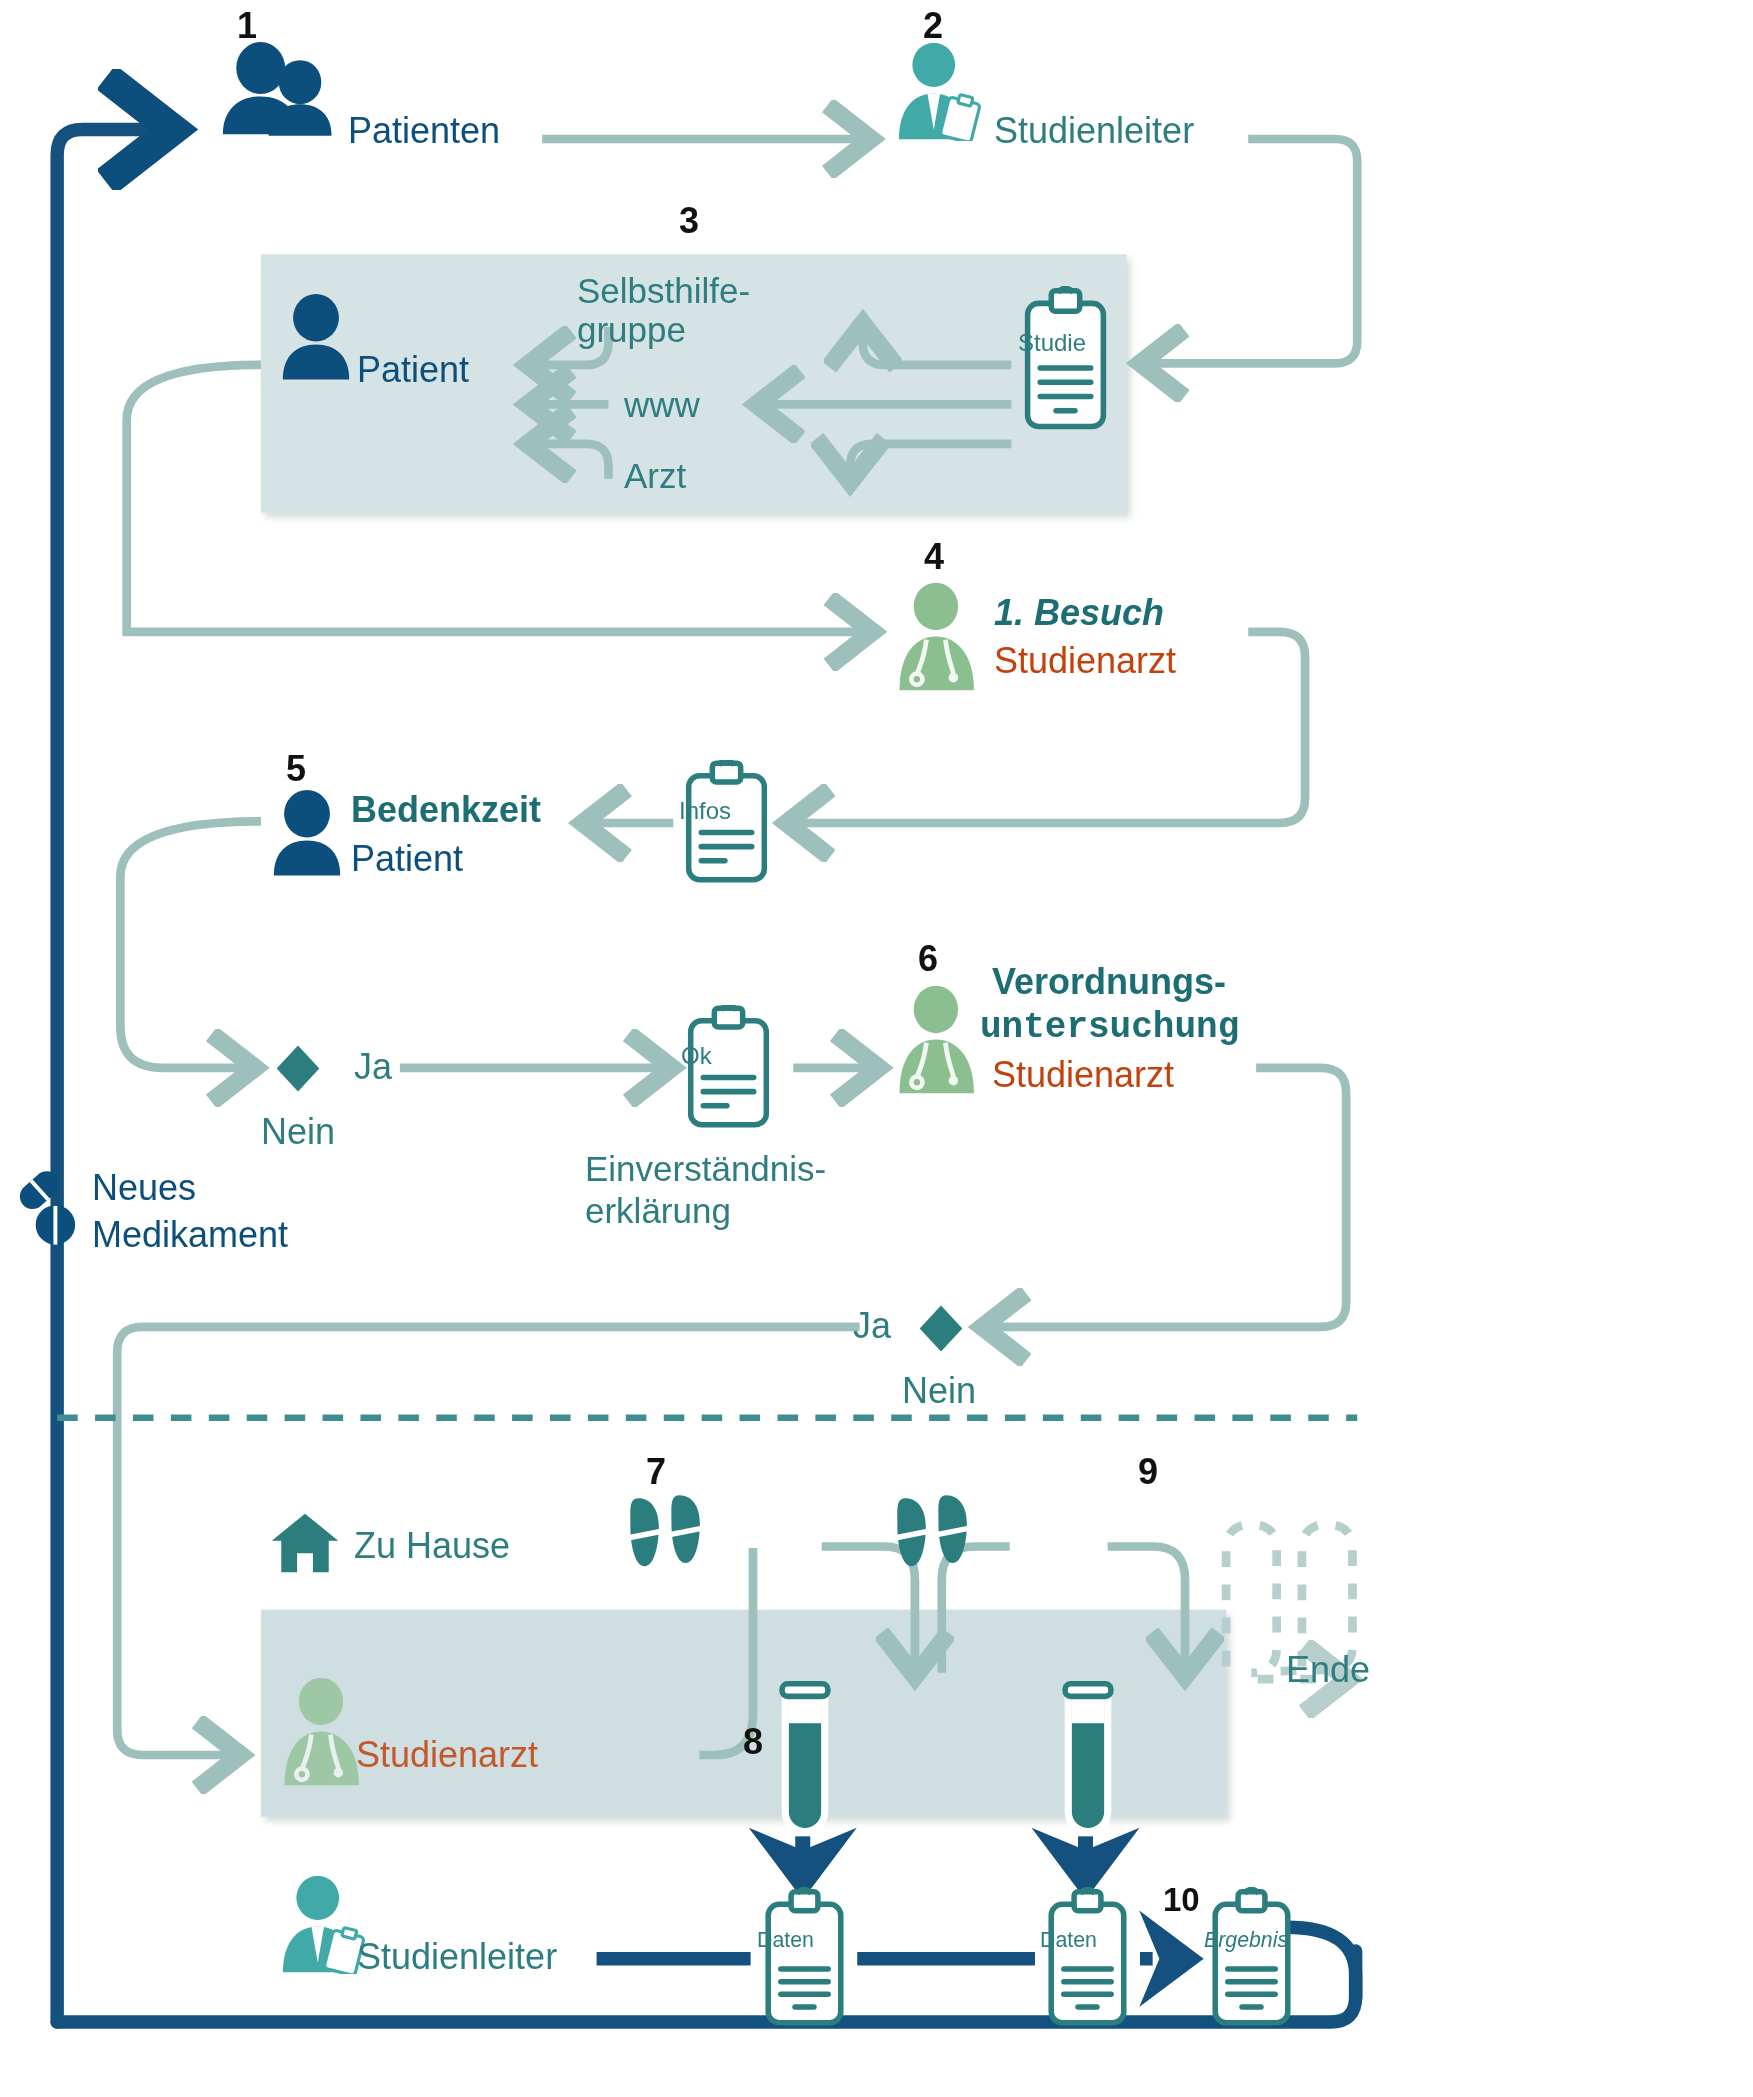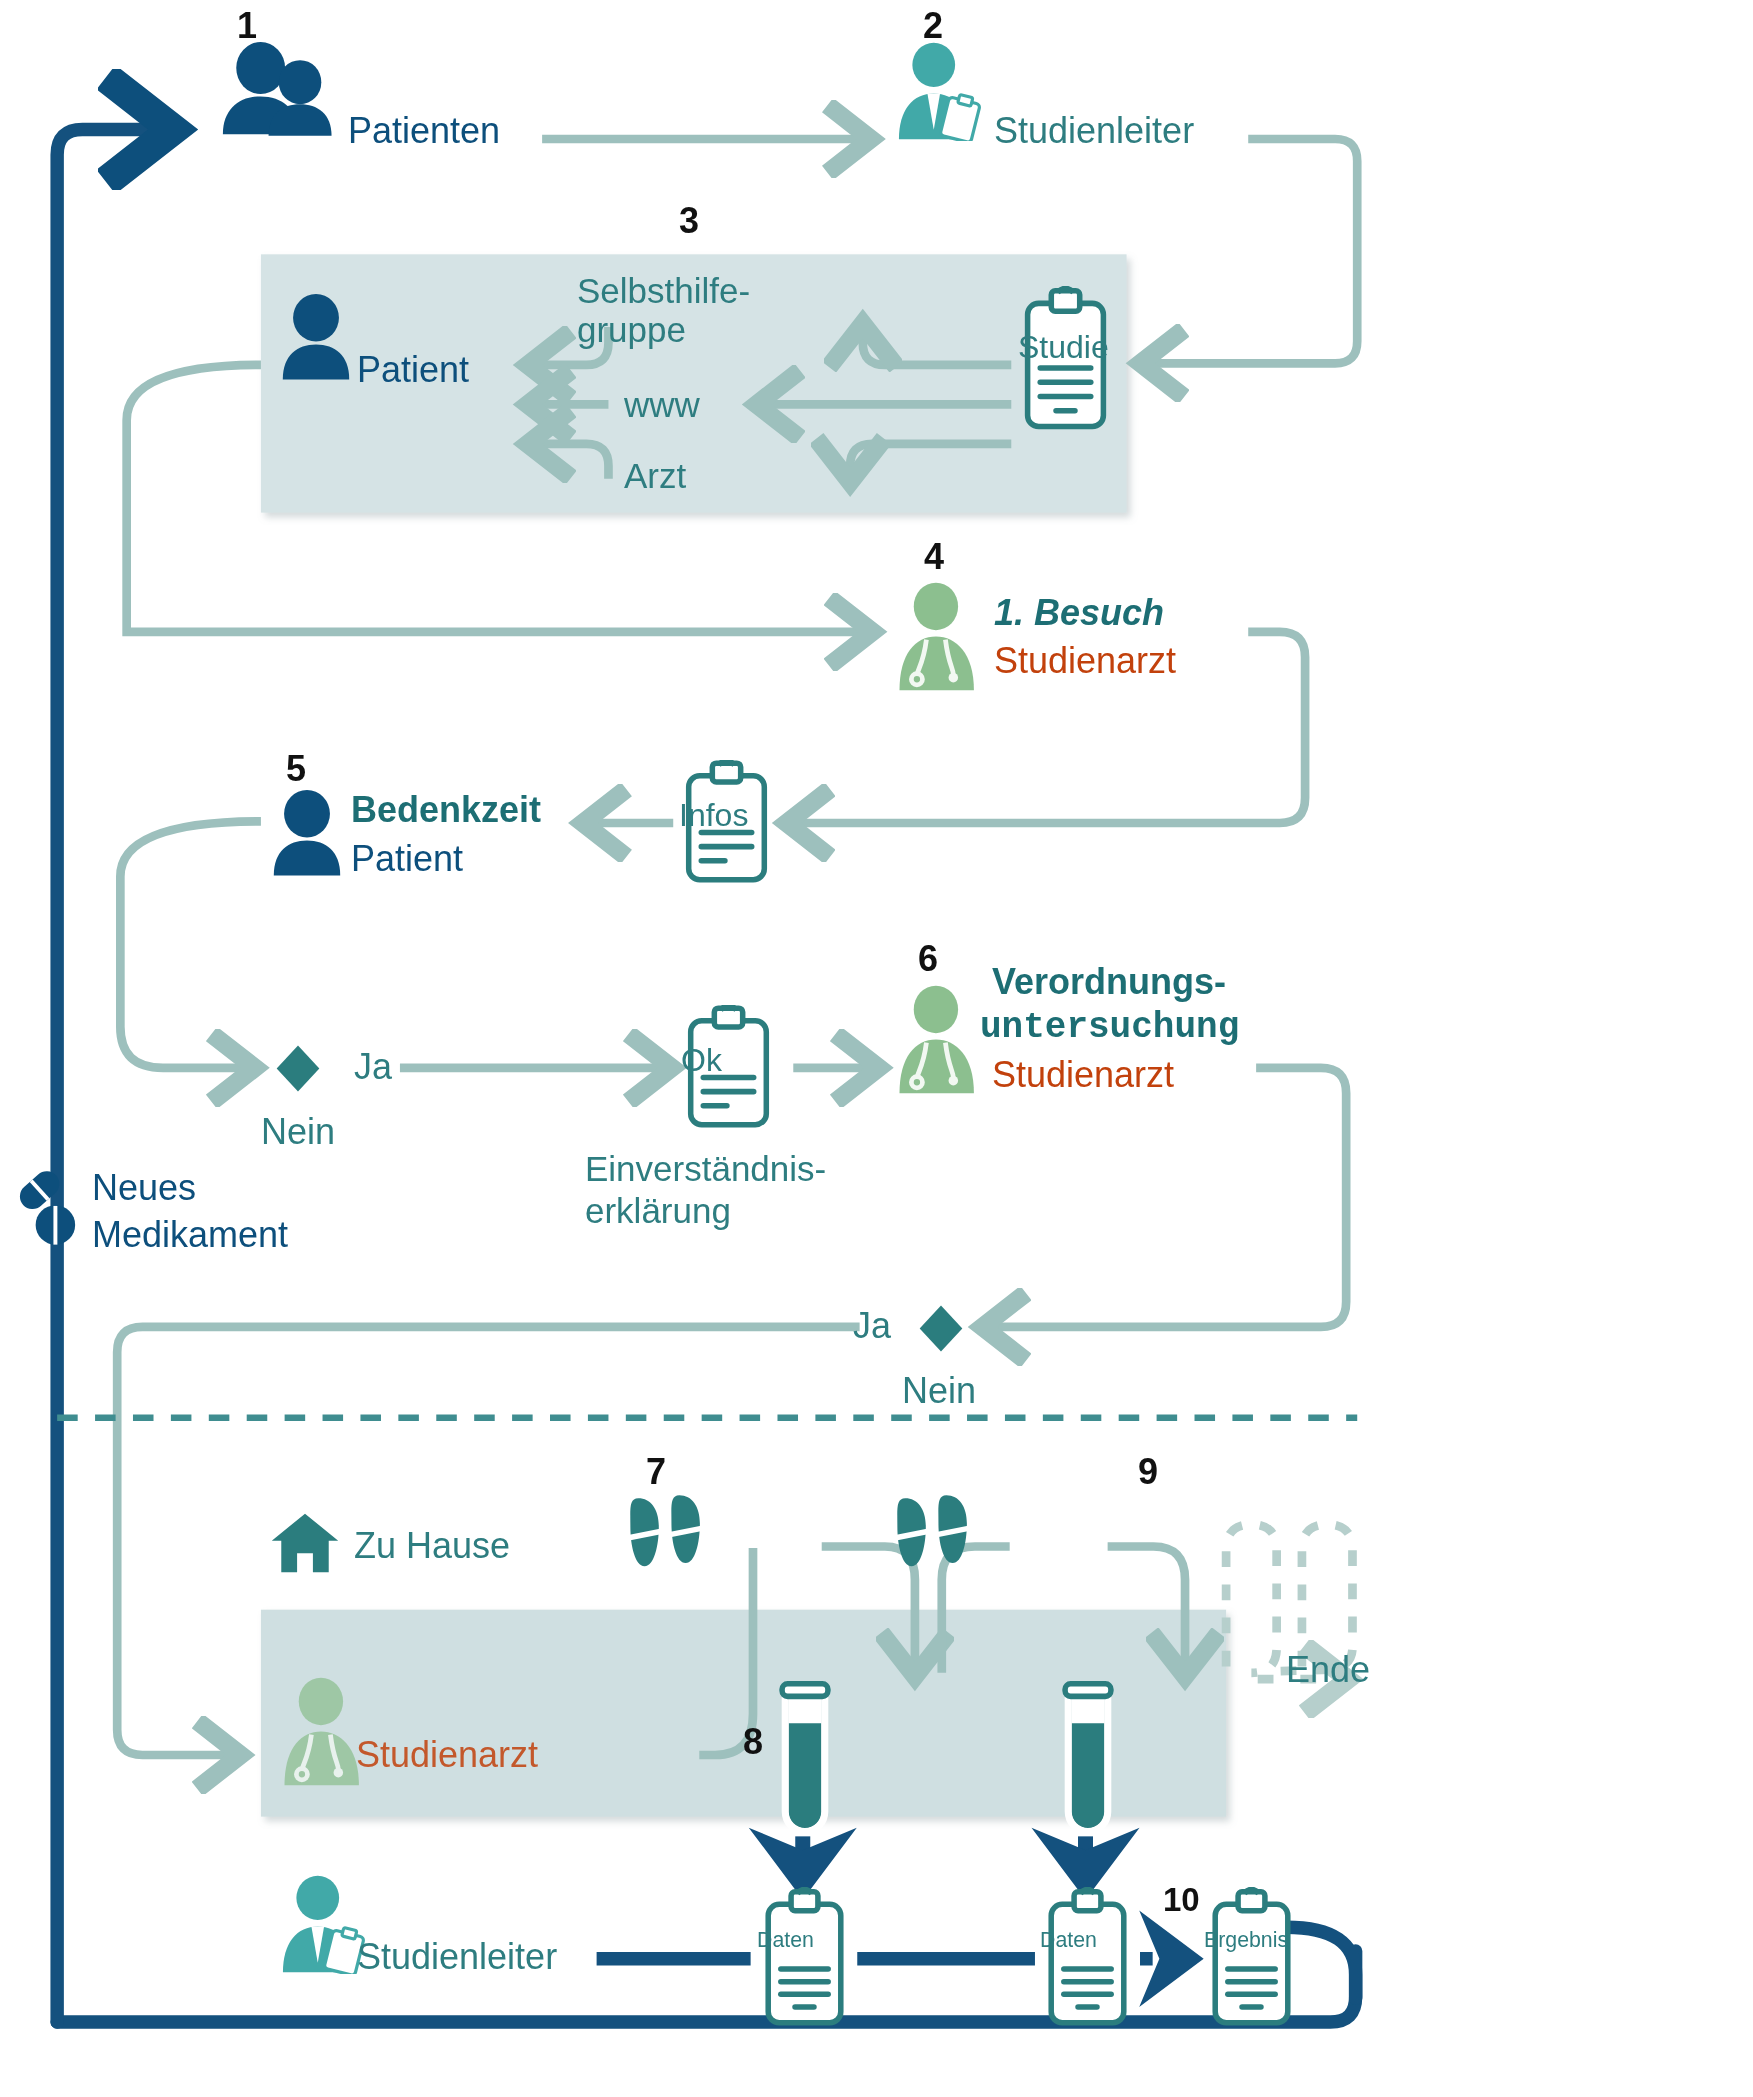--- a/index.html
+++ b/index.html
@@ -7,21 +7,21 @@
   #stage{position:relative;width:1754px;height:2097px;background:#fff;overflow:hidden;}
   #svgroot{position:absolute;left:0;top:0;width:1754px;height:2097px;}
   .lbl{position:absolute;white-space:pre;line-height:1.12;}
   .step-num{font-weight:bold;color:#111111;font-size:36px;}
   .t-navy{color:#0d4f7c;}
   .t-teal{color:#2e7d80;}
   .t-tealhead{color:#1d6e74;font-weight:bold;}
   .t-green{color:#c2410c;}
   .f46{font-size:36px;}
   .f44{font-size:35px;}
-  .f30{font-size:32px;}
+  .f30{font-size:24px;}
   .f27{font-size:21.3px;}
   .ctr{text-align:left;}
 </style>
 </head>
 <body>
 
 <div id="stage">
 
 <svg id="svgroot" viewBox="0 0 2220 2655">
   <defs>
@@ -401,16 +401,16 @@
     <rect x="43" y="6" width="34" height="24" rx="5" fill="#fff" stroke="#2b7d7e" stroke-width="7"></rect>
     <path d="M51,8 Q60,-2 69,8" fill="none" stroke="#2b7d7e" stroke-width="7"></path>
     <g stroke="#2b7d7e" stroke-width="7" stroke-linecap="round">
       <line x1="30" y1="104" x2="90" y2="104"></line>
       <line x1="30" y1="120" x2="90" y2="120"></line>
       <line x1="30" y1="136" x2="90" y2="136"></line>
       <line x1="48" y1="152" x2="72" y2="152"></line>
     </g>
   </svg>
 </div>
-<div class="lbl f27 t-teal ctr" style="left:1204px;top:1929px;width:95px;">Ergebnis</div>
+<div class="lbl f27 t-teal ctr" style="left:1204px;top:1929px;width:95px;font-style:italic;">Ergebnis</div>
 
 </div>
 
 
 </body></html>

